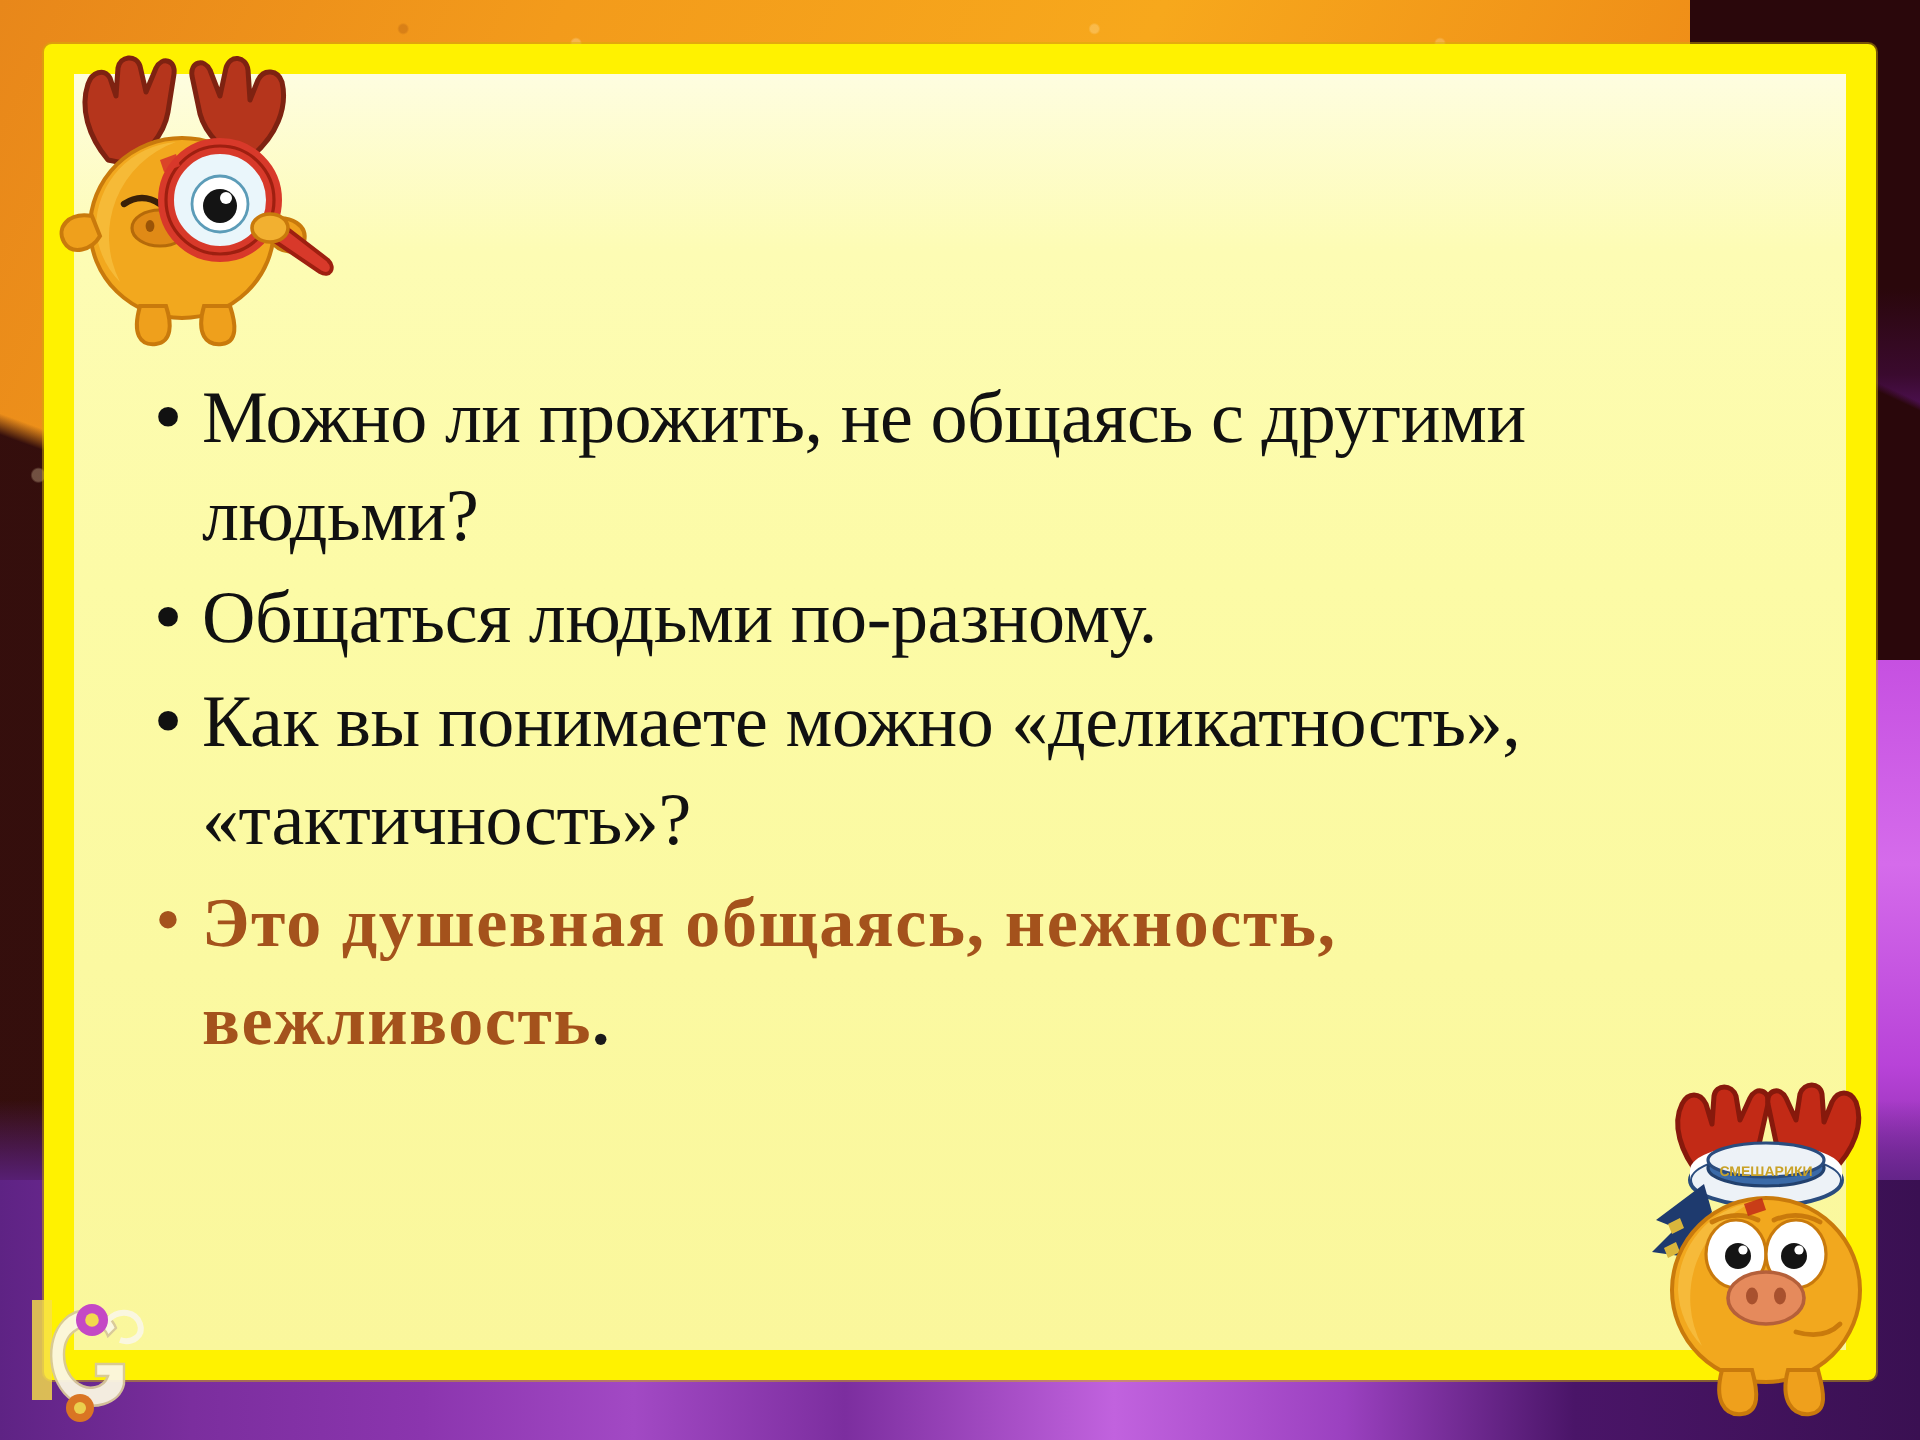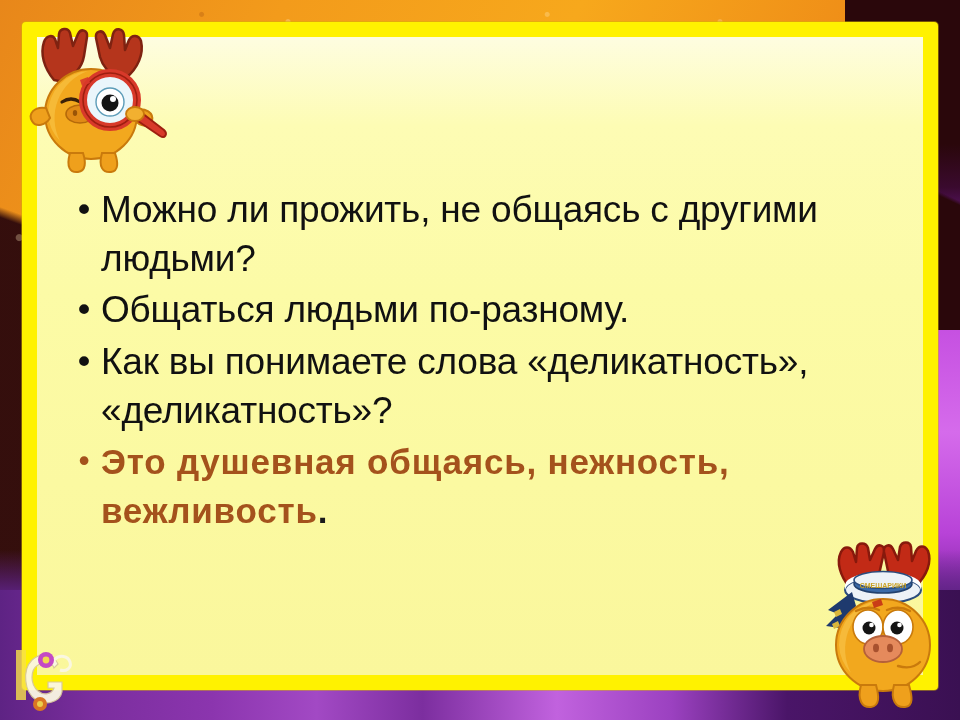--- a/index.html
+++ b/index.html
@@ -128,21 +128,21 @@
     line-height: 50px;
     color: #111;
     font-family: "DejaVu Sans", sans-serif;
   }
   .bullet-text {
     flex: 1 1 auto;
     font-size: 37px;
     line-height: 49px;
     color: #111111;
     letter-spacing: -0.2px;
-    font-family: Liberation Sans, sans-serif;
+    font-family: Liberation Serif, serif;
   }
 
   
   .bullet-row.accent .bullet-dot { color: #A4521C; font-size: 30px; }
   .bullet-row.accent .bullet-text {
     color: #A4521C;
     font-weight: bold;
     letter-spacing: 0.8px;
     font-size: 35px;
   }
@@ -189,21 +189,21 @@
         <span class="bullet-text">Можно ли прожить, не общаясь с другими людьми?</span>
       </div>
 
       <div class="bullet-row">
         <span class="bullet-dot">•</span>
         <span class="bullet-text">Общаться людьми по-разному.</span>
       </div>
 
       <div class="bullet-row">
         <span class="bullet-dot">•</span>
-        <span class="bullet-text">Как вы понимаете слова «деликатность», «деликатность»?</span>
+        <span class="bullet-text">Как вы понимаете можно «деликатность», «тактичность»?</span>
       </div>
 
       <div class="bullet-row accent">
         <span class="bullet-dot">•</span>
         <span class="bullet-text"><span>Это душевная общаясь, нежность, вежливость</span><span class="period">.</span></span>
       </div>
 
     </div>
   </div>
 

